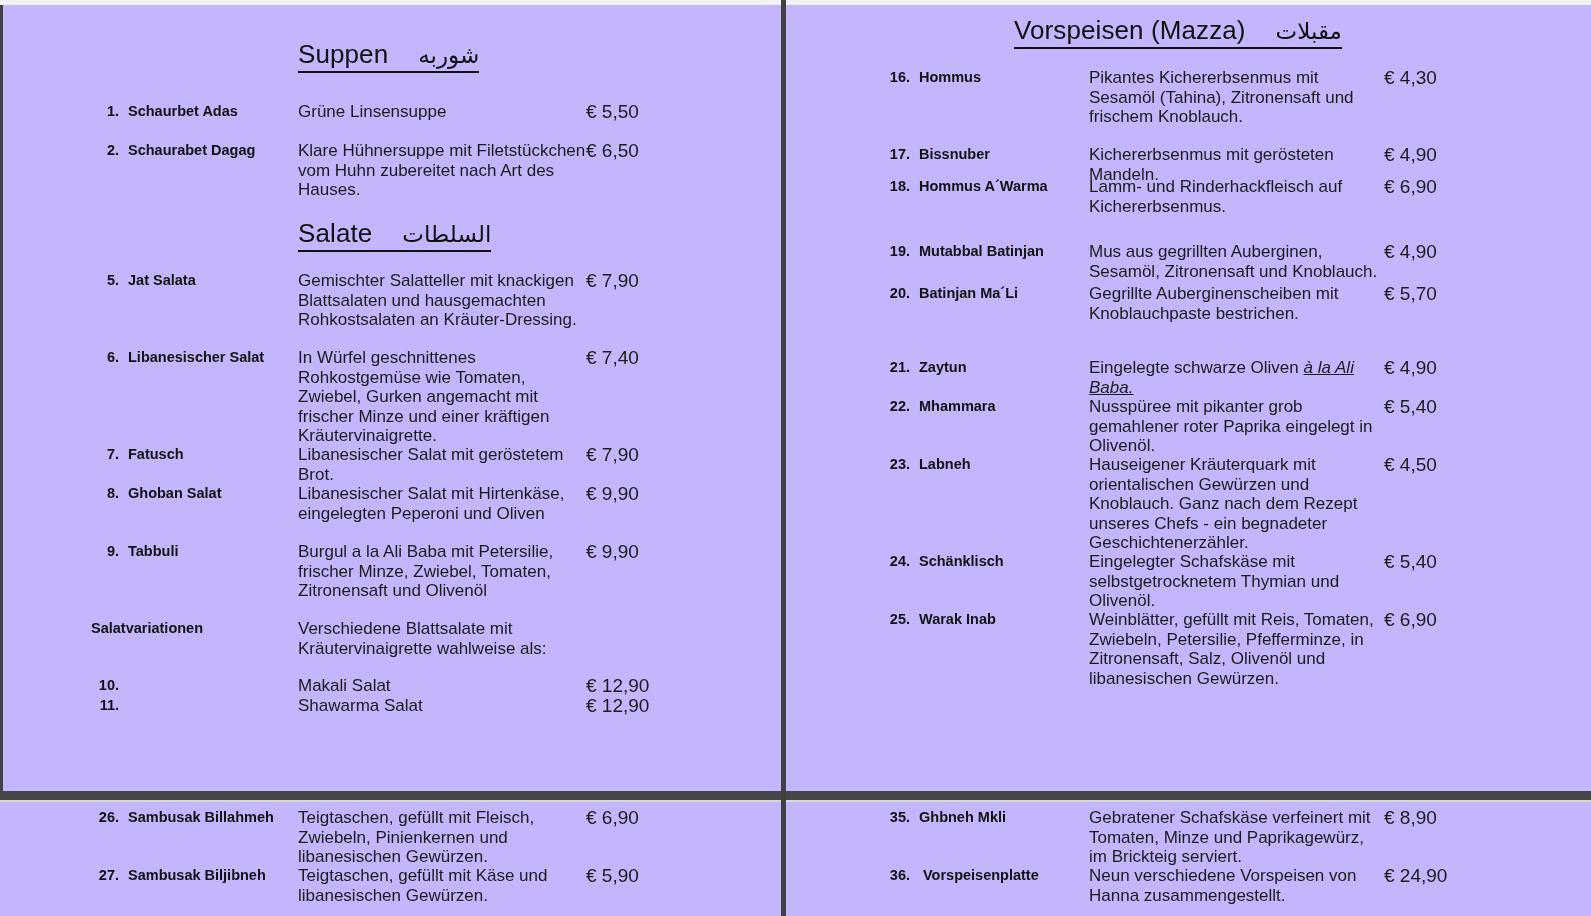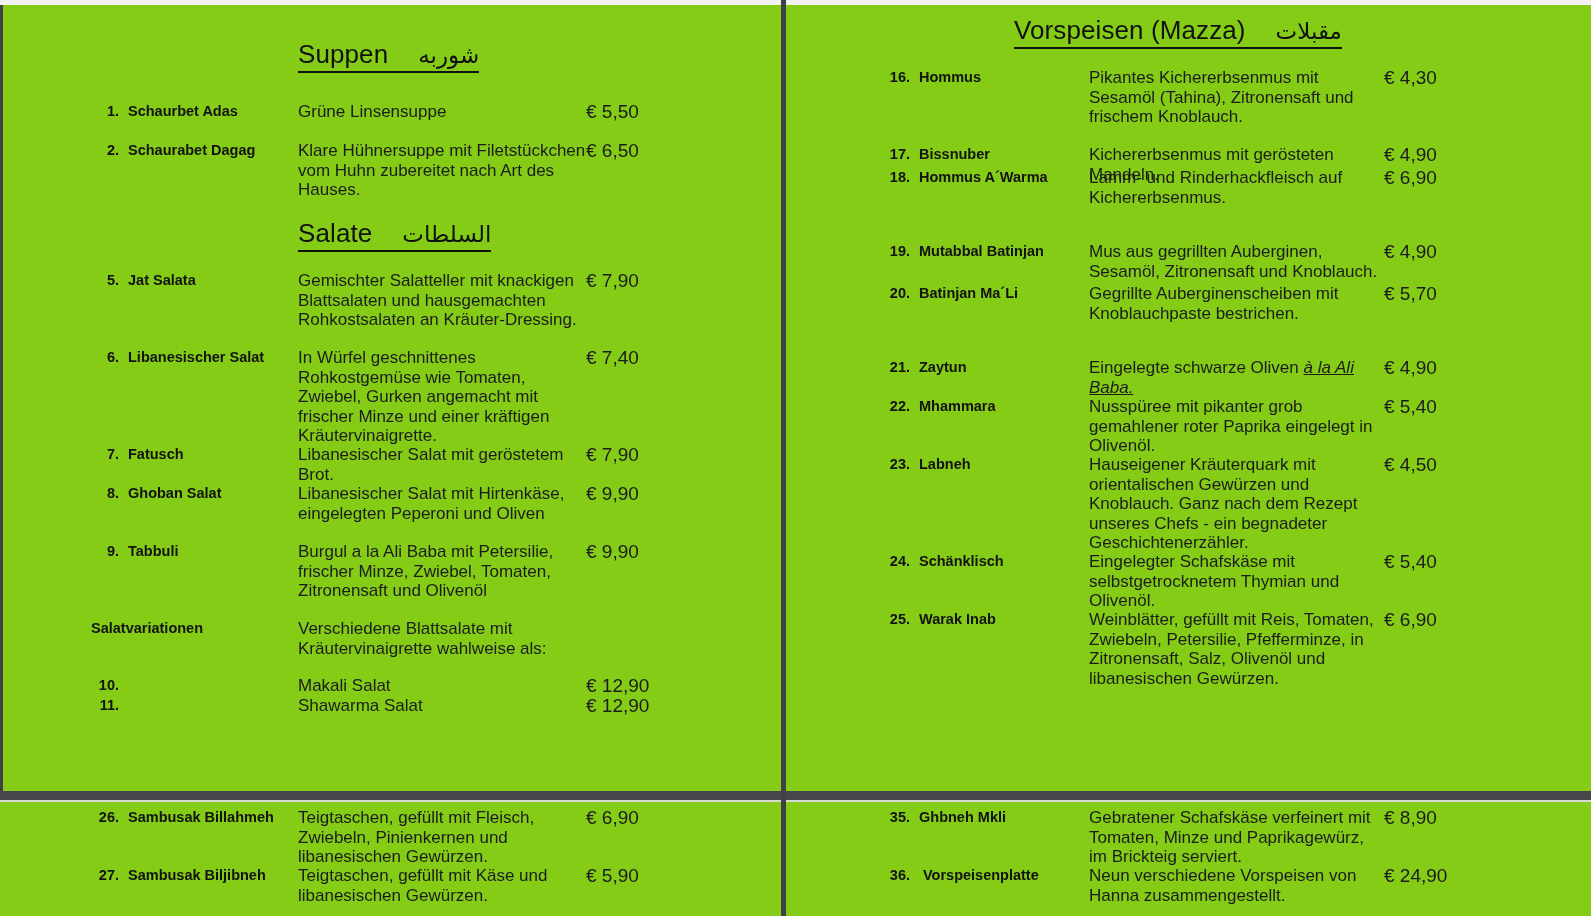--- a/index.html
+++ b/index.html
@@ -14,21 +14,21 @@
     overflow: hidden;
     font-family: "Liberation Sans", "DejaVu Sans", sans-serif;
     color: #1a1a1a;
     position: relative;
   }
 
   
   .scan {
     position: absolute;
     inset: 0;
-    background: #84cc16;
+    background: #c4b5fd;
   }
   .top-edge {
     position: absolute;
     top: 0; left: 0;
     width: 1591px;
     height: 5px;
     background: #f2f2f2;
   }
   .left-edge {
     position: absolute;
@@ -278,21 +278,21 @@
 
     <div class="row" style="left:96px; top:140px; width:620px; height:22px;">
       <div class="row-inner">
         <span class="num">17.</span>
         <span class="name">Bissnuber</span>
         <span class="desc" style="width:305px;">Kichererbsenmus mit gerösteten Mandeln.</span>
         <span class="price">€ 4,90</span>
       </div>
     </div>
 
-    <div class="row" style="left:96px; top:163px; width:620px; height:42px;">
+    <div class="row" style="left:96px; top:172px; width:620px; height:42px;">
       <div class="row-inner">
         <span class="num">18.</span>
         <span class="name">Hommus A´Warma</span>
         <span class="desc">Lamm- und Rinderhackfleisch auf Kichererbsenmus.</span>
         <span class="price">€ 6,90</span>
       </div>
     </div>
 
     <div class="row" style="left:96px; top:237px; width:620px; height:42px;">
       <div class="row-inner">

